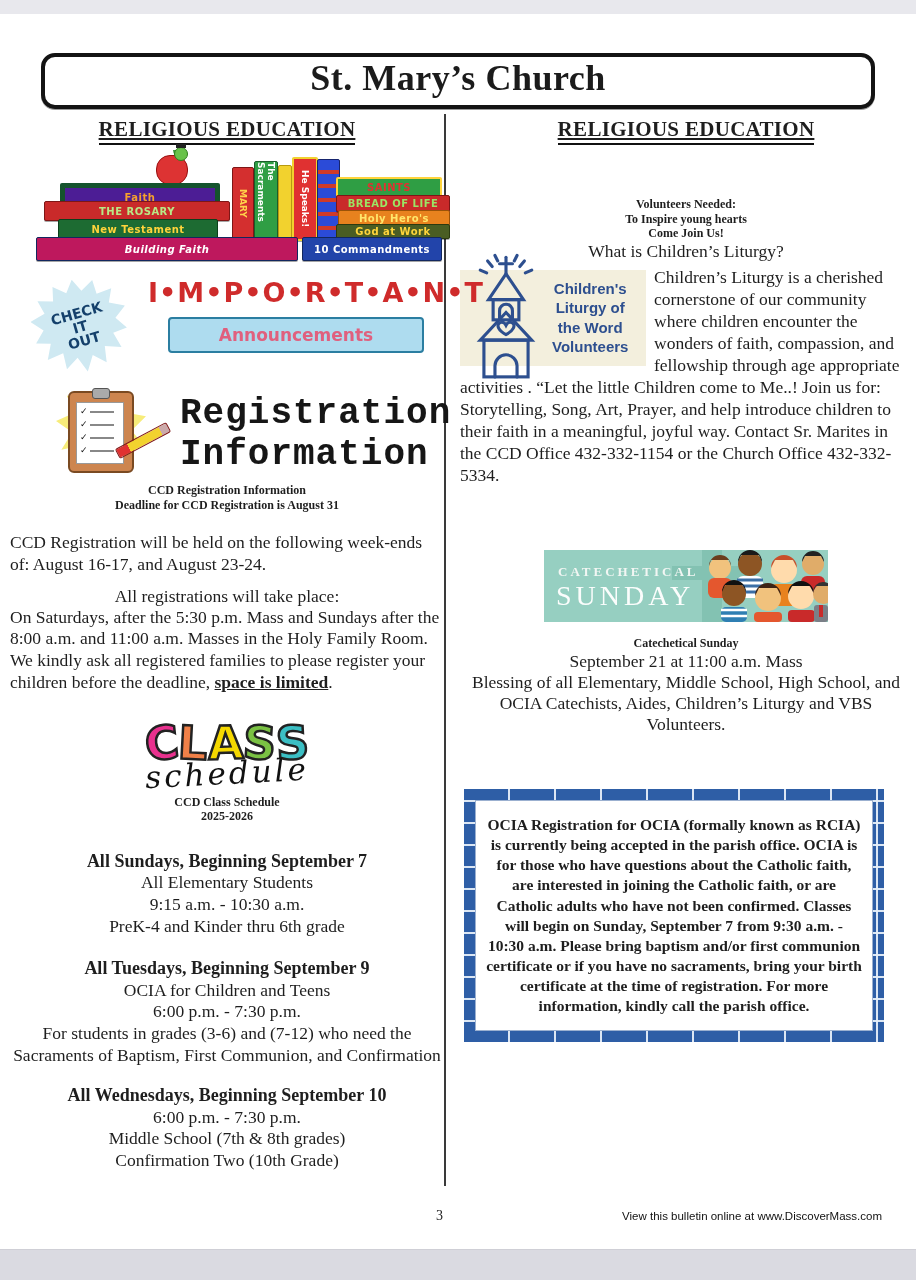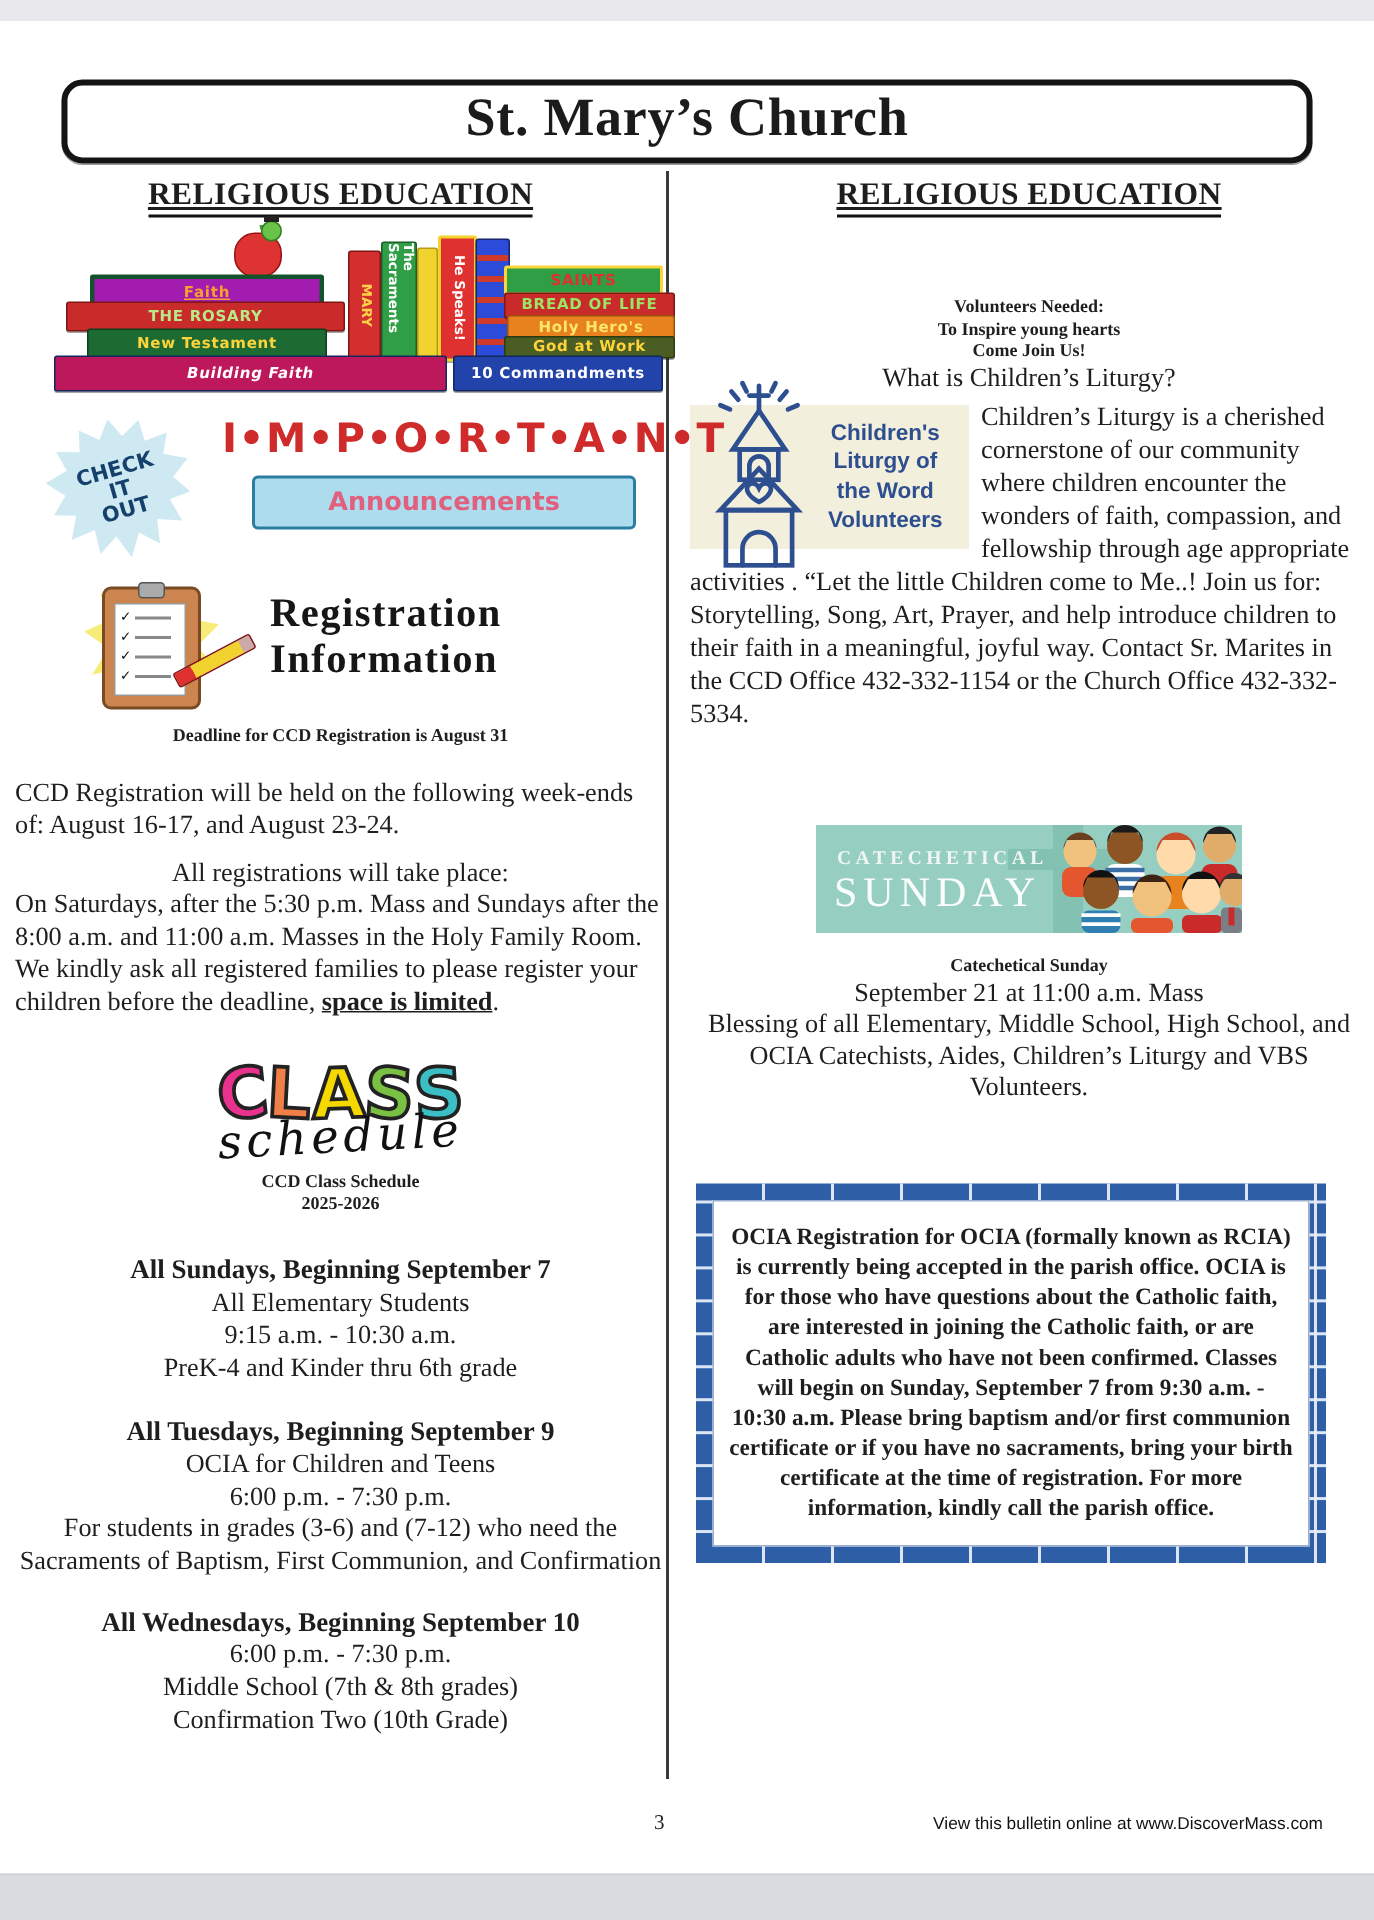--- a/index.html
+++ b/index.html
@@ -21,21 +21,21 @@
   .col-right{width:452px;padding-left:16px;}
 
   .heading{font-size:21px;font-weight:700;letter-spacing:.3px;text-align:center;margin-top:2px;}
   .heading span{display:inline-block;text-decoration:underline;border-bottom:2px solid #111;padding-bottom:1px;}
 
   
   .books{position:relative;width:404px;height:104px;margin:14px 0 0 26px;font-family:"DejaVu Sans",sans-serif;}
   .bk{position:absolute;display:flex;align-items:center;justify-content:center;font-weight:700;overflow:hidden;border-radius:2px;box-shadow:0 1px 0 rgba(0,0,0,.35);}
   .bk.h{font-size:10px;letter-spacing:.5px;}
   .bk.v{writing-mode:vertical-rl;font-size:9px;letter-spacing:0;}
-  .bk-faith{left:24px;top:24px;width:150px;height:18px;background:#a21caf;color:#f6a12c;border:3px solid #14532d;text-decoration:underline;}
+  .bk-faith{left:24px;top:24px;width:150px;height:18px;background:#4c1d95;color:#f6a12c;border:5px solid #14532d;}
   .bk-rosary{left:8px;top:42px;width:184px;height:18px;background:#c92a2a;color:#b8e986;border:1px solid #7e1616;}
   .bk-newtest{left:22px;top:60px;width:158px;height:18px;background:#1d6b32;color:#ffd43b;border:1px solid #0c3f1b;font-size:9px;}
   .bk-bleft{left:0;top:78px;width:260px;height:22px;background:#be185d;color:#fff;border:1px solid #12275e;font-style:italic;font-size:12px;}
   .bk-bright{left:266px;top:78px;width:138px;height:22px;background:#2244aa;color:#fff;border:1px solid #12275e;font-size:10px;}
   .bk-mary{left:196px;top:8px;width:20px;height:70px;background:#d42f2f;color:#ffd24a;border:1px solid #7e1616;}
   .bk-sacr{left:218px;top:2px;width:22px;height:76px;background:#2f9e44;color:#fff;border:1px solid #1b5e2a;}
   .bk-yellow{left:242px;top:6px;width:12px;height:72px;background:#f2d22e;border:1px solid #b89a10;}
   .bk-hespeaks{left:256px;top:-2px;width:22px;height:80px;background:#e03131;color:#fff;border:2px solid #f2d22e;}
   .bk-blue{left:281px;top:0;width:21px;height:78px;background:#2b4bd8;border:1px solid #16246e;
            background-image:repeating-linear-gradient(180deg,#2b4bd8 0 10px,#cf3a2a 10px 14px);}
@@ -67,21 +67,21 @@
   
   .regclip{position:relative;height:92px;margin-top:2px;}
   .ystar{position:absolute;left:46px;top:6px;width:90px;height:80px;background:#f7ec7a;
          clip-path:polygon(50% 0%,63% 18%,85% 8%,80% 30%,100% 34%,84% 52%,97% 70%,74% 66%,70% 92%,52% 74%,34% 95%,30% 70%,6% 76%,18% 54%,0% 40%,20% 30%,12% 8%,36% 16%);}
   .clipboard{position:absolute;left:58px;top:8px;width:62px;height:78px;background:#cd854f;border:2px solid #7a4a22;border-radius:6px;}
   .clipboard .paper{position:absolute;left:6px;top:9px;width:46px;height:60px;background:#fff;border:1px solid #999;}
   .clipboard .clip{position:absolute;left:22px;top:-5px;width:16px;height:9px;background:#aaa;border:1px solid #555;border-radius:3px;}
   .chkrow{margin:4px 0 0 3px;font-size:9px;line-height:1;color:#111;white-space:nowrap;}
   .chkrow i{display:inline-block;width:24px;height:2px;background:#888;margin-left:2px;vertical-align:middle;}
   .pencil{position:absolute;left:104px;top:52px;width:56px;height:9px;background:linear-gradient(90deg,#e03131 0 12px,#f2d22e 12px 48px,#caa 48px);transform:rotate(-28deg);border:1px solid #7e1616;border-radius:2px;}
-  .regtxt{position:absolute;left:170px;top:10px;font-family:Liberation Serif, serif;font-weight:700;color:#161616;font-size:27px;line-height:1.15;letter-spacing:1px;}
+  .regtxt{position:absolute;left:170px;top:10px;font-family:Liberation Mono, monospace;font-weight:700;color:#161616;font-size:36px;line-height:1.15;letter-spacing:1px;}
 
   
   .bold-center{font-weight:700;text-align:center;font-size:12px;line-height:1.22;}
   .body-p{font-size:17.5px;line-height:1.24;text-align:left;}
   .center-line{font-size:17.5px;text-align:center;}
   .mt4{margin-top:4px;} .mt8{margin-top:8px;} .mt14{margin-top:14px;} .mt18{margin-top:18px;} .mt20{margin-top:20px;} .mt22{margin-top:10px;}
   .sched{text-align:center;font-size:17.5px;line-height:1.24;}
   .sched .st{font-weight:700;font-size:18px;}
 
   
@@ -189,20 +189,21 @@
             </div>
           </div>
           <div class="pencil"></div>
           <div class="regtxt">
             <div>Registration</div>
             <div>Information</div>
           </div>
         </div>
 
         <div class="bold-center mt8">
+          <div>CCD Registration Information</div>
           <div>Deadline for CCD Registration is August 31</div>
         </div>
 
         <p class="body-p mt20" style="margin:20px 0 0 0;">CCD Registration will be held on the following week-ends of: August 16-17, and August 23-24.</p>
 
         <div class="center-line mt22">All registrations will take place:</div>
         <p class="body-p" style="margin:0;">
           <span>On Saturdays, after the 5:30 p.m. Mass and Sundays after the 8:00 a.m. and 11:00 a.m. Masses in the Holy Family Room. We kindly ask all registered families to please register your children before the deadline, </span><b><u>space is limited</u></b><span>.</span>
         </p>
 

